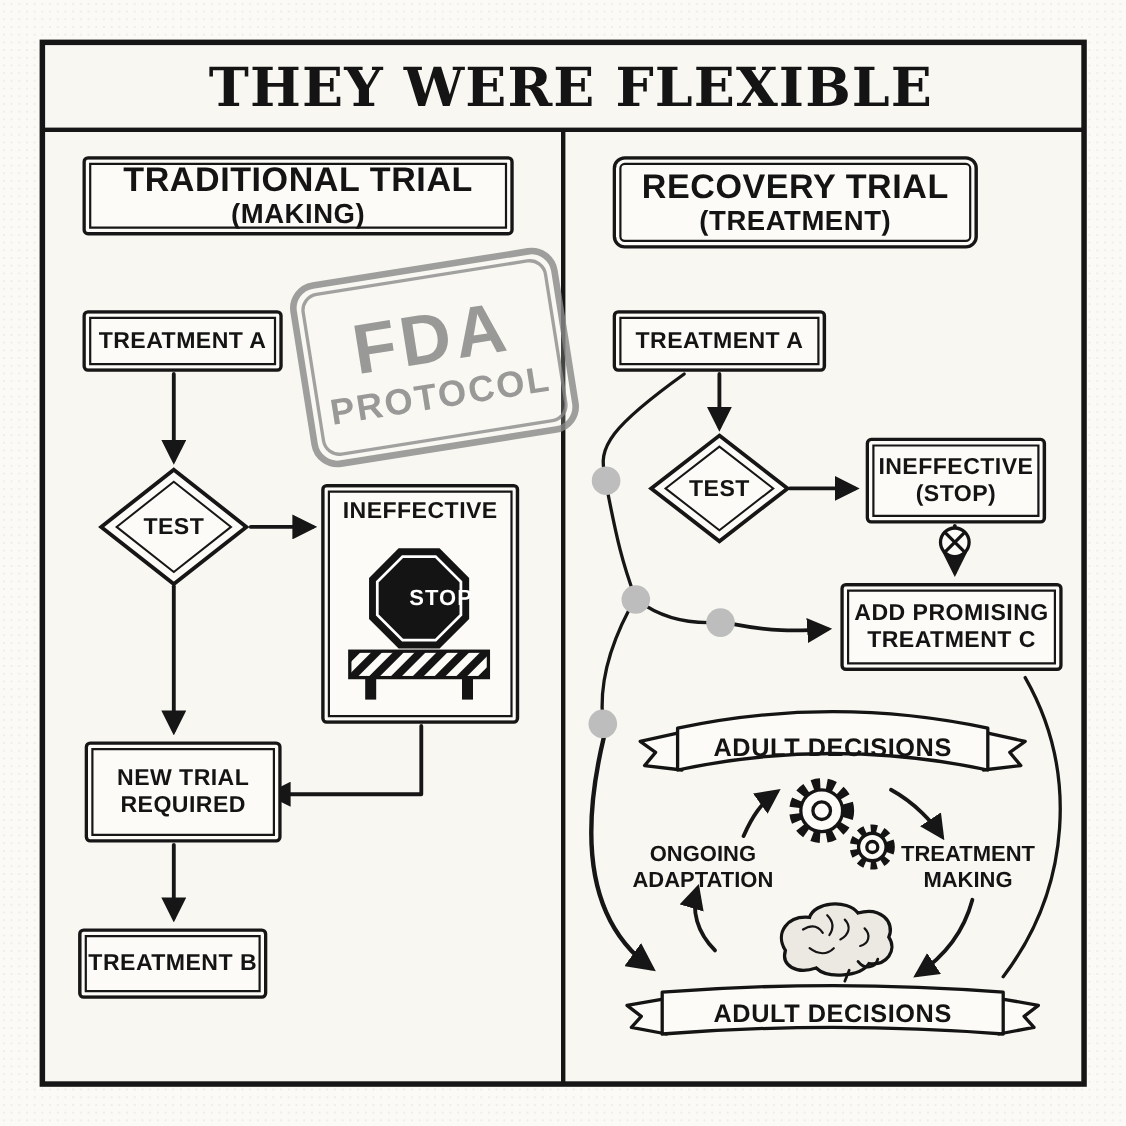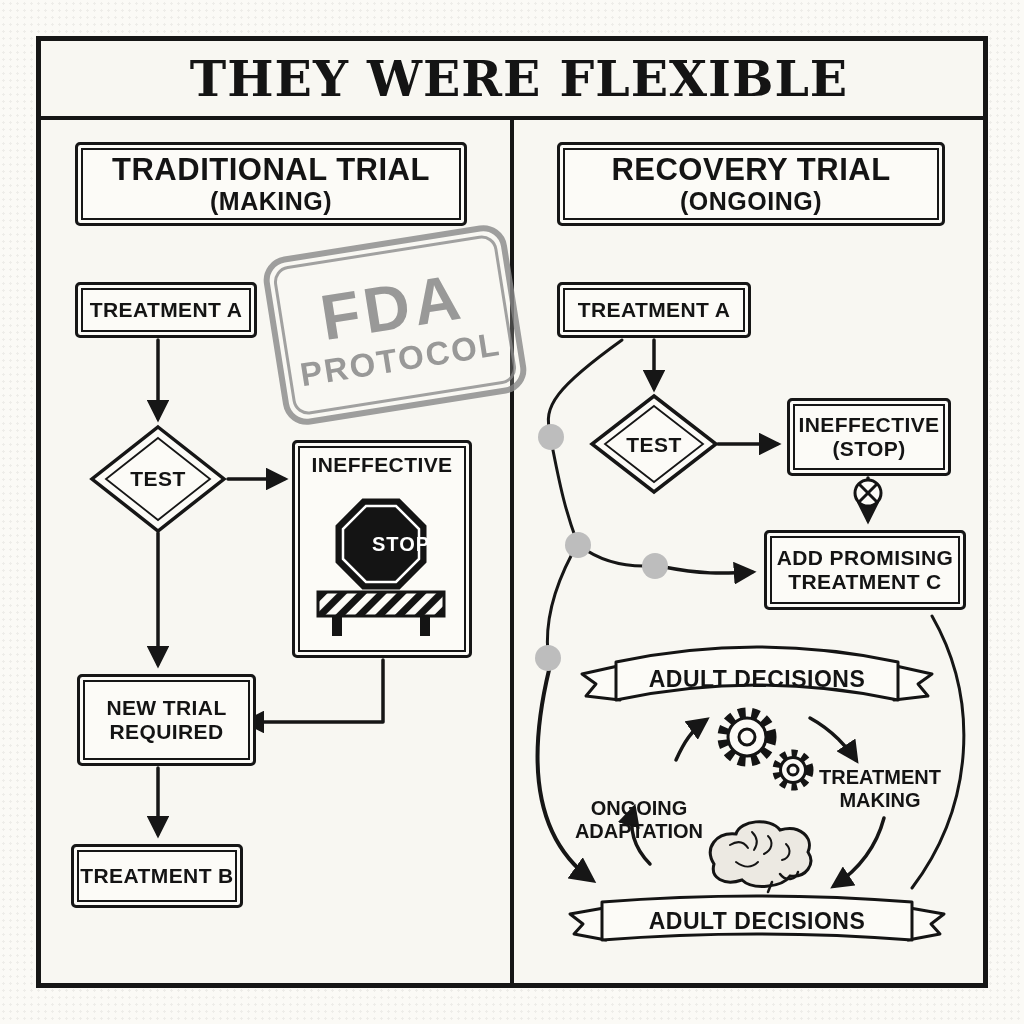--- a/index.html
+++ b/index.html
@@ -108,27 +108,27 @@
     </g>
 
     <g fill="#fcfbf7" stroke="#161616">
       <polygon stroke-width="3.5" points="158,427 224,479 158,531 92,479"></polygon>
       <polygon stroke-width="1.8" fill="none" points="158,438 210,479 158,520 106,479"></polygon>
       <polygon stroke-width="3.5" points="654,396 716,444 654,492 592,444"></polygon>
       <polygon stroke-width="1.8" fill="none" points="654,406 703,444 654,482 605,444"></polygon>
     </g>
   </svg>
 
-  <div class="dbox" style="left:75px;top:142px;width:392px;height:84px;">
+  <div class="dbox" style="left:75px;top:142px;width:392px;height:72px;">
     <span class="t-h1">TRADITIONAL TRIAL</span>
     <span class="t-h2">(MAKING)</span>
   </div>
-  <div class="dbox" style="left:557px;top:142px;width:388px;height:84px;">
+  <div class="dbox" style="left:557px;top:142px;width:332px;height:84px;border-radius:11px;">
     <span class="t-h1">RECOVERY TRIAL</span>
-    <span class="t-h2">(ONGOING)</span>
+    <span class="t-h2">(TREATMENT)</span>
   </div>
 
   <div class="dbox" style="left:75px;top:282px;width:182px;height:56px;">
     <span class="t-node">TREATMENT A</span>
   </div>
 
   <div class="dbox" style="left:292px;top:440px;width:180px;height:218px;justify-content:flex-start;padding-top:10px;">
     <span class="t-node">INEFFECTIVE</span>
   </div>
 
@@ -223,21 +223,21 @@
     </g>
   </svg>
 
   <div class="lbl t-node" style="left:92px;top:467px;width:132px;">TEST</div>
   <div class="lbl stop-lbl" style="left:359px;top:533px;width:84px;">STOP</div>
   <div class="lbl t-node" style="left:592px;top:433px;width:124px;">TEST</div>
 
   <div class="lbl banner-lbl" style="left:622px;top:666px;width:270px;">ADULT DECISIONS</div>
   <div class="lbl banner-lbl" style="left:612px;top:908px;width:290px;">ADULT DECISIONS</div>
 
-  <div class="lbl cycle-lbl" style="left:566px;top:766px;width:146px;margin-top:31px;">
+  <div class="lbl cycle-lbl" style="left:566px;top:766px;width:146px;">
     <span style="display:block;">ONGOING</span>
     <span style="display:block;">ADAPTATION</span>
   </div>
   <div class="lbl cycle-lbl" style="left:812px;top:766px;width:136px;">
     <span style="display:block;">TREATMENT</span>
     <span style="display:block;">MAKING</span>
   </div>
 
   <div class="stamp">
     <div class="stamp-inner">

